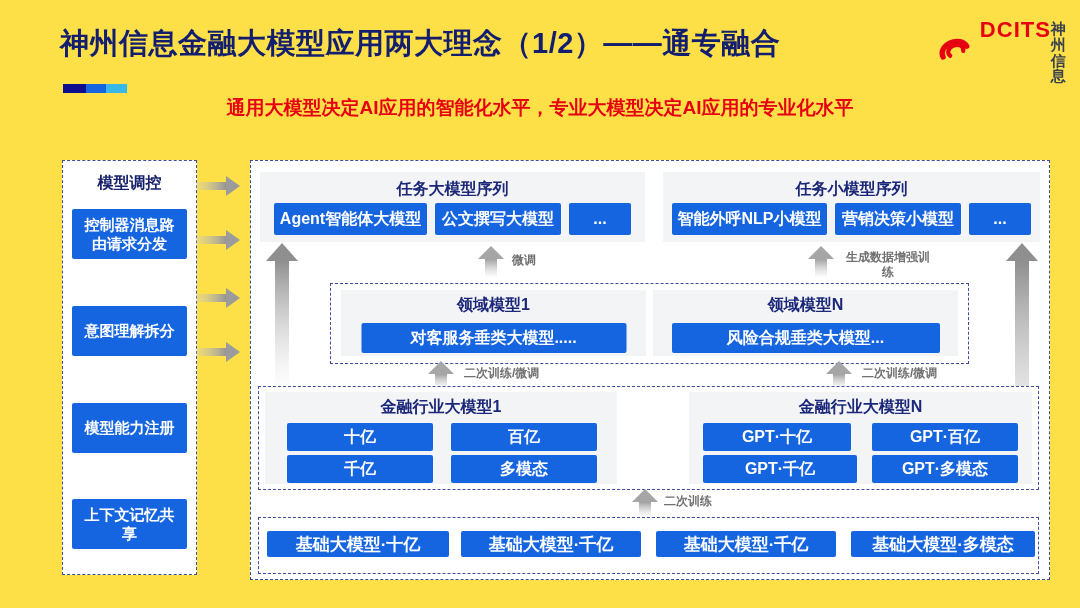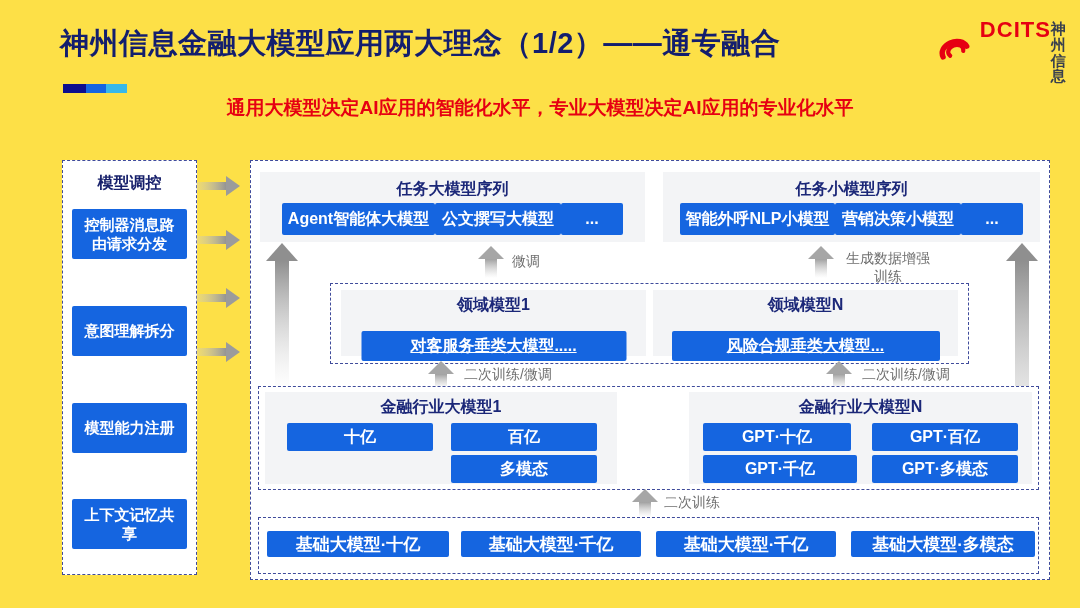--- a/index.html
+++ b/index.html
@@ -17,35 +17,35 @@
   .subtitle{left:140px;top:95px;width:800px;text-align:center;font-size:19px;font-weight:bold;color:#e60012;}
   .logo{left:936px;top:18px;display:flex;align-items:center;}
   .logo-text{margin-left:6px;display:flex;flex-direction:row;line-height:1.05;}
   .logo-en{font-size:22px;font-weight:bold;color:#e60012;letter-spacing:1px;}
   .logo-cn{font-size:15px;color:#39404e;letter-spacing:2.5px;font-weight:bold;margin-top:3px;}
   
   .dashedbox{border:1px dashed #3f4b9b;background:#ffffff;}
   .panel{background:#f3f4f6;}
   .panel-title{color:#1b2778;font-weight:bold;font-size:16px;text-align:center;width:100%;}
   .bluebox{background:#1565e0;color:#ffffff;font-weight:bold;display:flex;align-items:center;justify-content:center;text-align:center;border-radius:2px;}
-  .arrow-label{color:#6f6f6f;font-weight:400;font-size:14px;line-height:1.25;}
+  .arrow-label{color:#6f6f6f;font-weight:700;font-size:12px;line-height:1.25;}
   
   .sidebar{left:62px;top:160px;width:133px;height:413px;}
   .sidebar-title{position:absolute;top:12px;left:0;width:100%;text-align:center;color:#17206b;font-weight:bold;font-size:16px;}
   .sidebar .item{position:absolute;left:9px;width:115px;height:50px;font-size:15px;line-height:1.3;padding:0 6px;box-sizing:border-box;}
   
   .tl-panel{left:260px;top:172px;width:385px;height:70px;}
   .tr-panel{left:663px;top:172px;width:377px;height:70px;}
-  .toprow{position:absolute;top:31px;left:0;width:100%;display:flex;justify-content:center;}
+  .toprow{position:absolute;top:31px;left:0;width:100%;display:flex;justify-content:center;gap:8px;}
   .toprow .bluebox{height:32px;font-size:16px;}
   
   .mid-box{left:330px;top:283px;width:637px;height:79px;}
   .dpanel{position:absolute;top:6px;height:66px;width:305px;}
   .dpanel .panel-title{position:absolute;top:5px;}
-  .dpanel .bluebox{position:absolute;top:41px;left:50%;transform:translateX(-50%);height:30px;font-size:16px;text-decoration:underline;}
+  .dpanel .bluebox{position:absolute;top:33px;left:50%;transform:translateX(-50%);height:30px;font-size:16px;}
   
   .ind-box{left:258px;top:386px;width:779px;height:102px;}
   .ipanel{position:absolute;top:5px;height:92px;}
   .ipanel .panel-title{position:absolute;top:5px;}
   .ipanel .bluebox{position:absolute;height:28px;font-size:16px;}
   
   .base-box{left:258px;top:517px;width:779px;height:55px;}
   .base-box .bluebox{position:absolute;top:13px;height:26px;font-size:17px;}
 </style>
 </head>
@@ -176,20 +176,21 @@
       <polygon points="13,0 26,13 0,13" fill="#a6a6a6"></polygon>
       <rect x="7" y="13" width="12" height="15" fill="url(#gv)"></rect>
     </svg>
   <div class="abs arrow-label" style="left:862px;top:366px">二次训练/微调</div>
 
   <div class="abs dashedbox ind-box">
     <div class="panel ipanel" style="left:6px;width:352px">
       <div class="panel-title">金融行业大模型1</div>
       <div class="bluebox" style="left:22px;top:31px;width:146px">十亿</div>
       <div class="bluebox" style="left:186px;top:31px;width:146px">百亿</div>
+      <div class="bluebox" style="left:22px;top:63px;width:146px">千亿</div>
       <div class="bluebox" style="left:186px;top:63px;width:146px">多模态</div>
     </div>
     <div class="panel ipanel" style="left:430px;width:343px">
       <div class="panel-title">金融行业大模型N</div>
       <div class="bluebox" style="left:14px;top:31px;width:148px">GPT·十亿</div>
       <div class="bluebox" style="left:183px;top:31px;width:146px">GPT·百亿</div>
       <div class="bluebox" style="left:14px;top:63px;width:154px">GPT·千亿</div>
       <div class="bluebox" style="left:183px;top:63px;width:146px">GPT·多模态</div>
     </div>
   </div>

